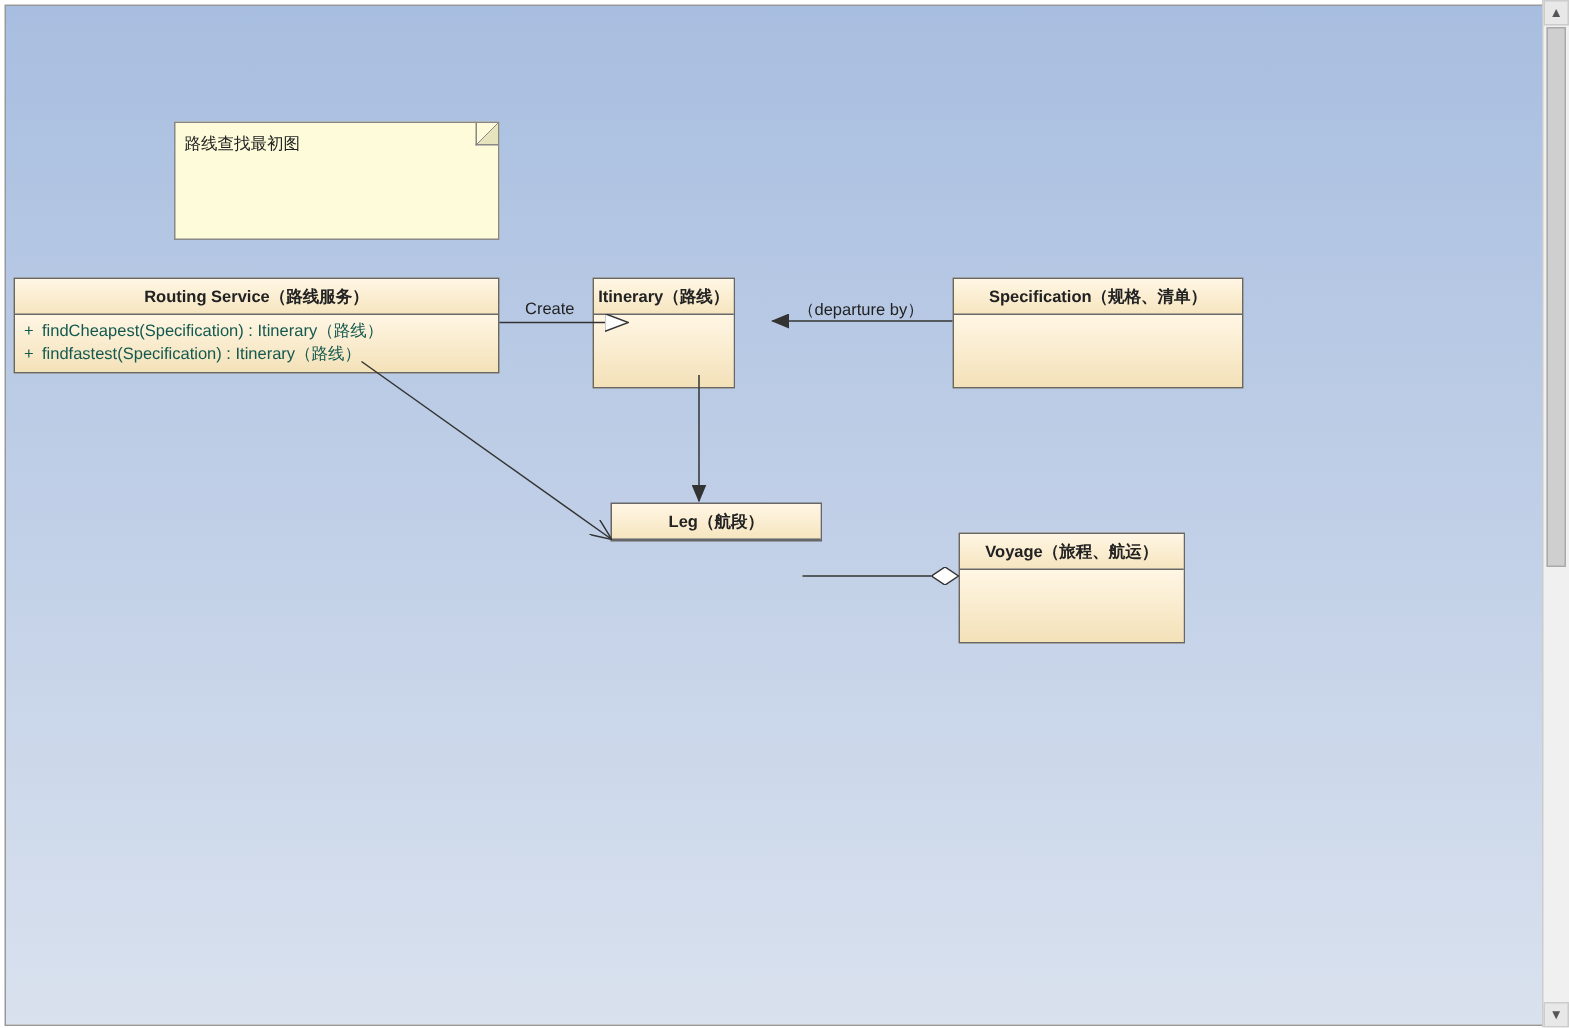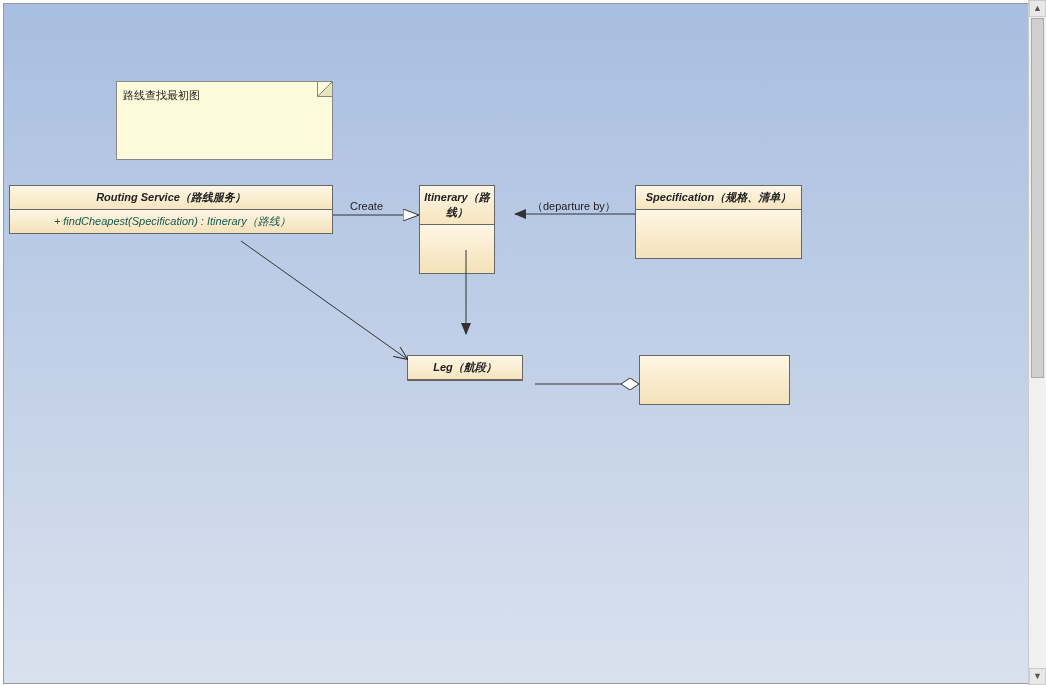--- a/index.html
+++ b/index.html
@@ -83,41 +83,39 @@
     font-size: 11px;
     color: #222;
   }
 
   
   .class-box {
     position: absolute;
     background: #fbefd3;
     border: 1px solid #676767;
     box-sizing: border-box;
-    font-style: italic;
   }
   .class-box .title {
     text-align: center;
     font-size: 11px;
     font-weight: bold;
     color: #222;
     padding: 4px 2px;
     border-bottom: 1px solid #676767;
     background: linear-gradient(to bottom, #fff6e4, #f6e5bf);
   }
   .class-box .body {
     padding: 4px 6px;
     font-size: 11px;
     color: #13594f;
     line-height: 15px;
     background: linear-gradient(to bottom, #fff6e4, #f3e1b8);
   }
   .class-box .body .op {
     white-space: nowrap;
-    text-align: center;
   }
   .class-box .body .vis {
     display: inline-block;
     width: 12px;
     color: #13594f;
   }
 
   
   svg.connectors {
     position: absolute;
@@ -142,38 +140,40 @@
 
     <div class="note" style="left:75px; top:77px; width:215px; height:77px;margin-left:37px;">
       <div class="fold"></div>
       <div class="text">路线查找最初图</div>
     </div>
 
     <div class="class-box" style="left:5px; top:181px; width:324px;">
       <div class="title">Routing Service（路线服务）</div>
       <div class="body">
         <div class="op"><span class="vis">+</span><span>findCheapest(Specification) : Itinerary（路线）</span></div>
+        <div class="op"><span class="vis">+</span><span>findfastest(Specification) : Itinerary（路线）</span></div>
       </div>
     </div>
 
-    <div class="class-box" style="left:415px; top:181px; width:76px;">
+    <div class="class-box" style="left:391px; top:181px; width:95px;">
       <div class="title">Itinerary（路线）</div>
       <div class="body" style="height:40px;"></div>
     </div>
 
-    <div class="class-box" style="left:631px; top:181px; width:167px;">
+    <div class="class-box" style="left:631px; top:181px; width:194px;">
       <div class="title">Specification（规格、清单）</div>
       <div class="body" style="height:40px;"></div>
     </div>
 
-    <div class="class-box" style="left:403px; top:331px; width:116px;margin-top:20px;">
+    <div class="class-box" style="left:403px; top:331px; width:141px;">
       <div class="title">Leg（航段）</div>
     </div>
 
     <div class="class-box" style="left:635px; top:351px; width:151px;">
+      <div class="title">Voyage（旅程、航运）</div>
       <div class="body" style="height:40px;"></div>
     </div>
 
     <svg class="connectors">
       <defs>
         <marker id="openArrow" markerWidth="16" markerHeight="12" refX="15" refY="6" orient="auto">
           <path d="M0,0 L16,6 L0,12 Z" fill="#fdfdfd" stroke="#333" stroke-width="1"></path>
         </marker>
         <marker id="solidArrow" markerWidth="12" markerHeight="10" refX="11" refY="5" orient="auto">
           <path d="M0,0 L12,5 L0,10 Z" fill="#333"></path>

